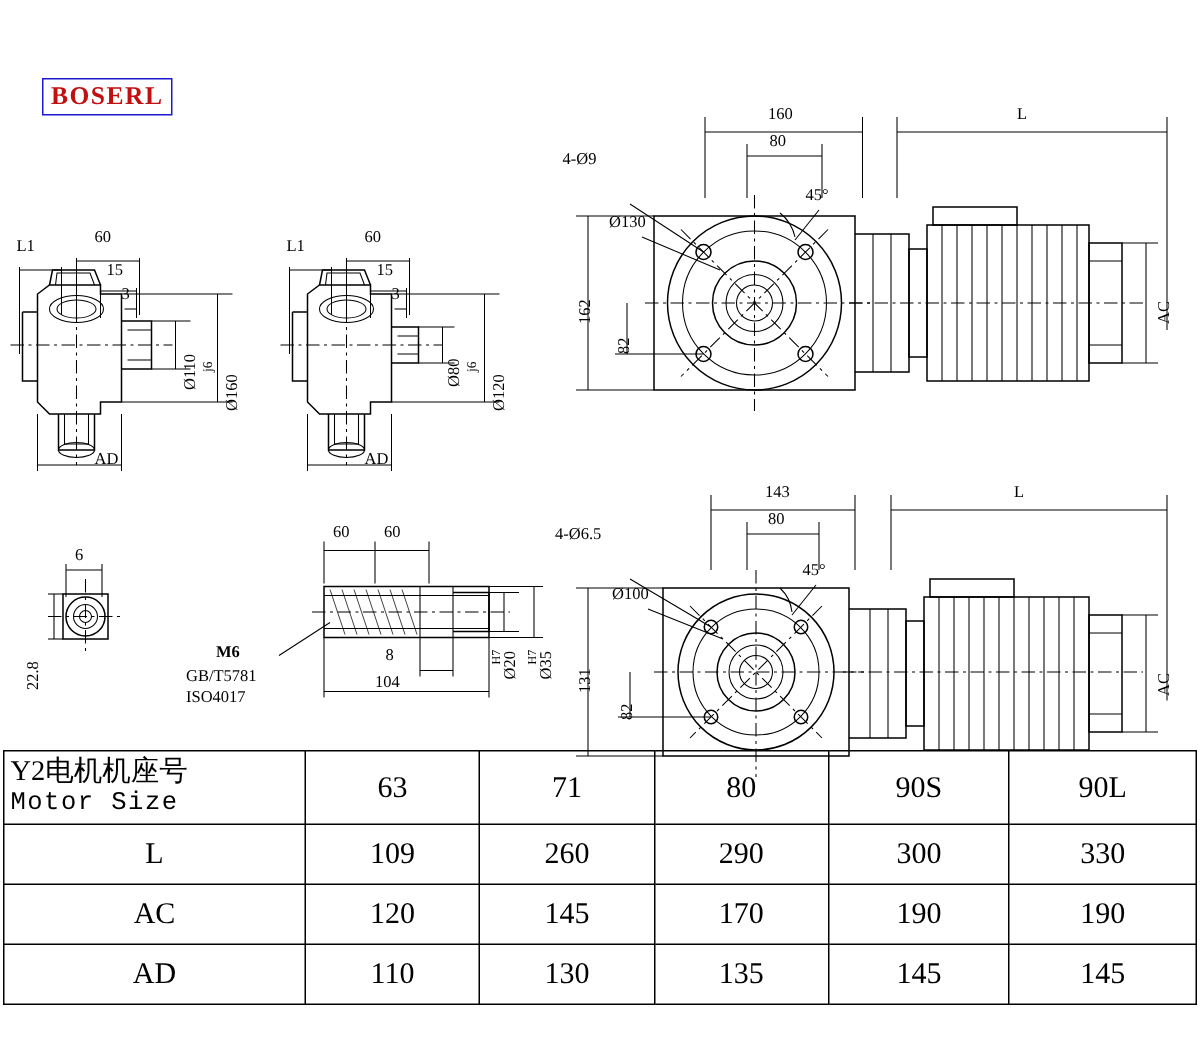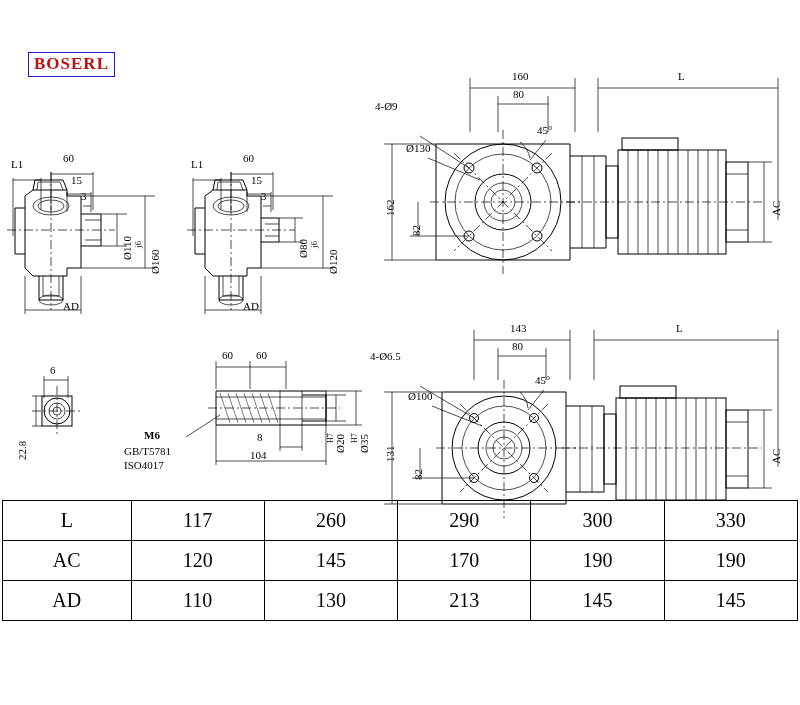--- a/index.html
+++ b/index.html
@@ -403,40 +403,51 @@
     <div class="lbl sm" style="left:0;top:28px;">4-Ø6.5</div>
     <div class="lbl sm" style="left:165px;top:52px;">45°</div>
     <div class="lbl sm" style="left:38px;top:68px;">Ø100</div>
     <div class="lbl sm rot" style="left:14px;top:140px;transform:rotate(-90deg);">131</div>
     <div class="lbl sm rot" style="left:42px;top:158px;transform:rotate(-90deg);">82</div>
     <div class="lbl sm rot" style="left:400px;top:142px;transform:rotate(-90deg);">AC</div>
   </div>
 
   <table class="tbl">
     <tbody>
+        <tr>
+      <td class="hdr-left" style="width:196px;">
+        <span class="hdr-cn">Y2电机机座号</span>
+        <span class="hdr-en">Motor Size</span>
+      </td>
+      <td>63</td>
+      <td>71</td>
+      <td>80</td>
+      <td>90S</td>
+      <td>90L</td>
+    </tr>
     <tr>
       <td class="lbl-cell">L</td>
-      <td>117</td>
+      <td>109</td>
       <td>260</td>
       <td>290</td>
       <td>300</td>
       <td>330</td>
     </tr>
     <tr>
       <td class="lbl-cell">AC</td>
       <td>120</td>
       <td>145</td>
       <td>170</td>
       <td>190</td>
       <td>190</td>
     </tr>
     <tr>
       <td class="lbl-cell">AD</td>
       <td>110</td>
       <td>130</td>
-      <td>213</td>
+      <td>135</td>
       <td>145</td>
       <td>145</td>
     </tr>
   </tbody>
     </table>
 
 </div>
 
 </body></html>

